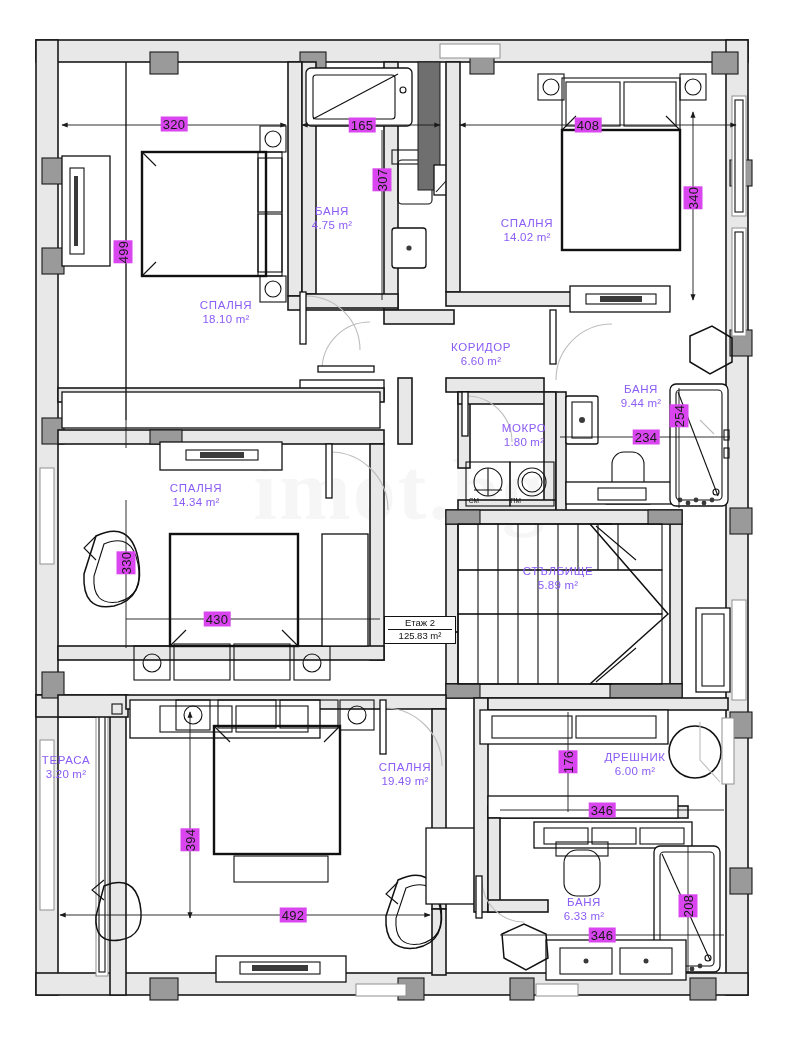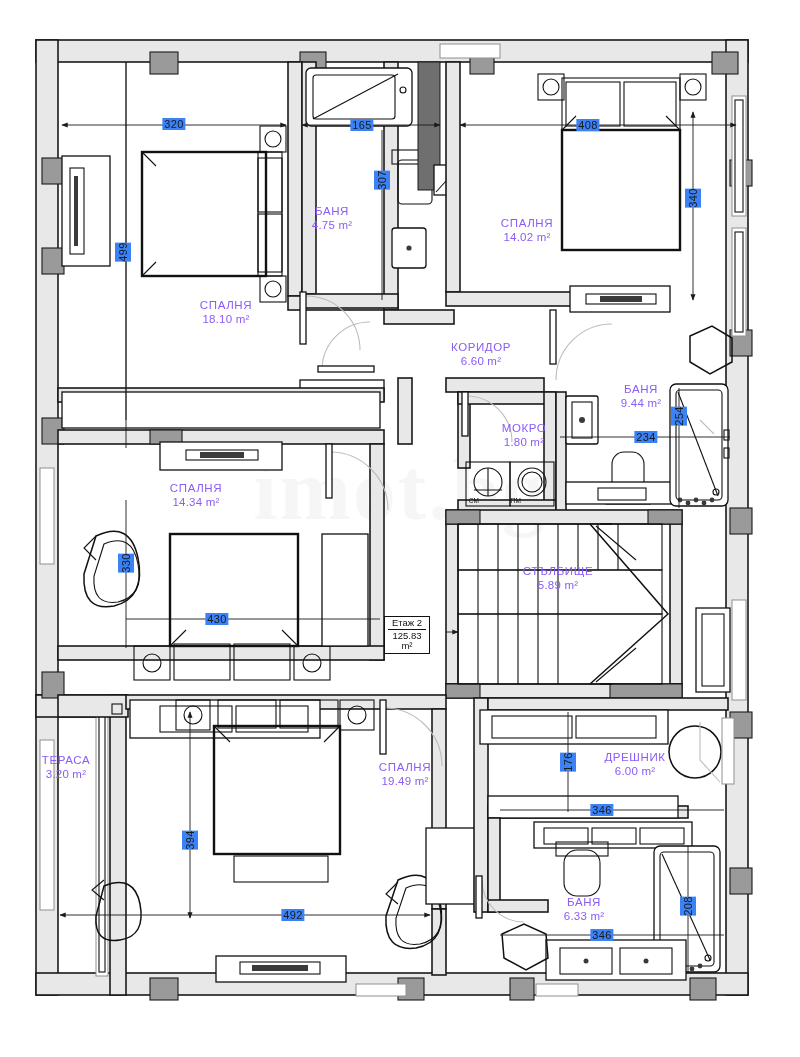--- a/index.html
+++ b/index.html
@@ -32,26 +32,26 @@
     letter-spacing: 0.6px;
     font-weight: 400;
   }
   .room-label .rl-area {
     display: block;
     font-size: 11.5px;
     letter-spacing: 0.2px;
   }
   .dim-label {
     position: absolute;
-    font-size: 11px;
+    font-size: 13px;
     color: #1a1a1a;
     letter-spacing: 0.3px;
     white-space: nowrap;
     transform: translate(-50%, -50%);
-    background: #3b82f6;
+    background: #d946ef;
     padding: 0 2px;
     pointer-events: none;
   }
   .dim-label.vert { writing-mode: vertical-rl; transform: translate(-50%,-50%) rotate(180deg); }
   .appl-label {
     position: absolute;
     font-size: 6.5px;
     color: #111;
     letter-spacing: 0.2px;
     white-space: nowrap;
@@ -578,18 +578,18 @@
   <div class="dim-label vert" style="left:190px; top:840px">394</div>
   <div class="dim-label" style="left:293px; top:915px">492</div>
   <div class="dim-label vert" style="left:568px; top:762px">176</div>
   <div class="dim-label" style="left:602px; top:810px">346</div>
   <div class="dim-label" style="left:602px; top:935px">346</div>
   <div class="dim-label vert" style="left:688px; top:906px">208</div>
 
   <div class="appl-label" style="left:474px; top:500px">СМ</div>
   <div class="appl-label" style="left:516px; top:500px">ПМ</div>
 
-  <div class="floor-box" style="left:384px; top:616px; width:46px;">
+  <div class="floor-box" style="left:384px; top:616px; width:72px;">
     <span class="fb-1">Етаж 2</span>
     <span class="fb-2">125.83 m²</span>
   </div>
 
 </div>
 
 </body></html>

